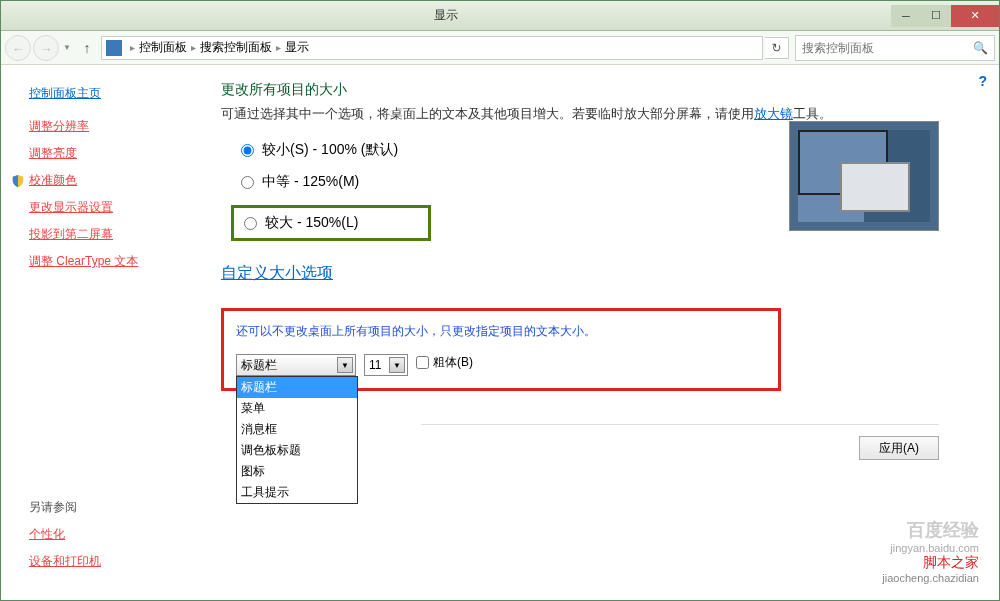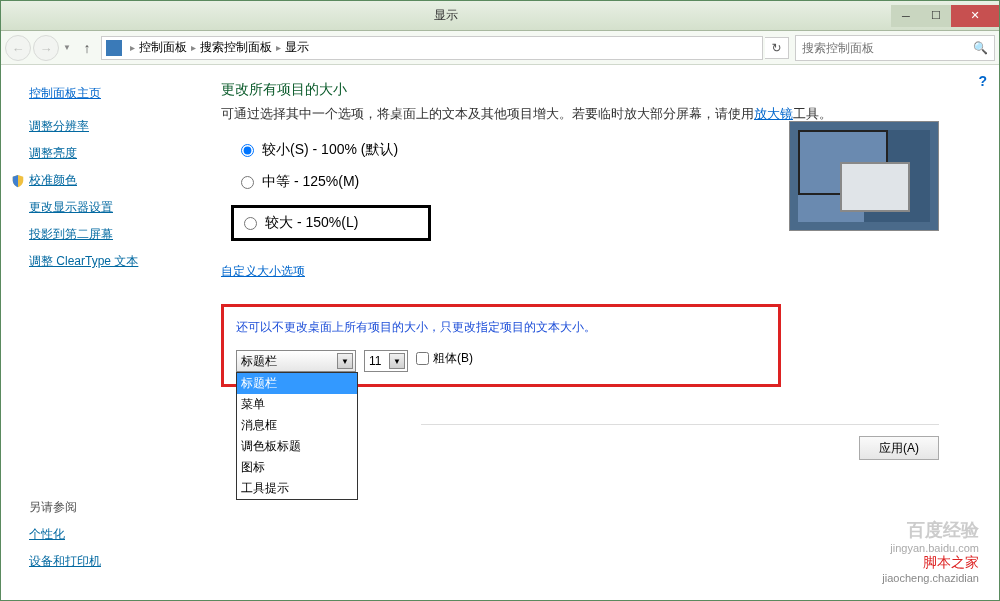--- a/index.html
+++ b/index.html
@@ -19,33 +19,33 @@
 .bc-icon { width: 16px; height: 16px; background: #3a7ab8; margin-right: 4px; }
 .bc-sep { margin: 0 4px; color: #888; font-size: 10px; }
 .refresh-btn { width: 24px; height: 22px; border: 1px solid #ccc; border-left: none; background: #fff; display: flex; align-items: center; justify-content: center; font-size: 12px; color: #555; }
 .searchbox { width: 200px; height: 24px; border: 1px solid #ccc; background: #fff; display: flex; align-items: center; padding: 12px 6px; margin-left: 4px; }
 .searchbox input { border: none; outline: none; flex: 1; font-size: 12px; color: #888; background: transparent; }
 .search-icon { font-size: 12px; color: #888; }
 .content { display: flex; height: calc(100% - 64px); position: relative; }
 .help-icon { position: absolute; top: 8px; right: 12px; color: #0066cc; font-size: 14px; font-weight: bold; cursor: pointer; }
 .sidebar { width: 200px; padding: 20px 0 0 28px; font-size: 12px; }
 .sidebar-title { color: #0066cc; text-decoration: underline; margin-bottom: 16px; cursor: pointer; }
-.sidebar-item { color: #0369a1; text-decoration: underline; margin-bottom: 10px; cursor: pointer; display: flex; align-items: center; }
+.sidebar-item { color: #ef4444; text-decoration: underline; margin-bottom: 10px; cursor: pointer; display: flex; align-items: center; }
 .shield-icon { width: 14px; height: 14px; margin-right: 4px; margin-left: -18px; }
 .sidebar-footer { position: absolute; bottom: 20px; left: 28px; font-size: 12px; }
 .see-also { color: #555; margin-bottom: 10px; }
 .main { flex: 1; padding: 16px 40px 0 20px; position: relative; }
 .section-title { color: #0a5a2a; font-size: 14px; margin-bottom: 6px; }
 .section-desc { font-size: 13px; color: #333; margin-bottom: 18px; }
 .link { color: #0066cc; text-decoration: underline; cursor: pointer; }
 .size-options { margin-left: 20px; }
 .radio-row { display: flex; align-items: center; margin-bottom: 14px; font-size: 14px; }
 .radio-row input { margin-right: 8px; }
-.radio-row.highlighted { border: 3px solid #000000; padding: 6px 10px; margin-left: -10px; width: 200px; }
-.custom-link { font-size: 12px; margin-top: 8px; display: inline-block; }
+.radio-row.highlighted { border: 3px solid #4d7c0f; padding: 6px 10px; margin-left: -10px; width: 200px; }
+.custom-link { font-size: 16px; margin-top: 8px; display: inline-block; }
 .preview-img { position: absolute; top: 56px; right: 60px; width: 150px; height: 110px; background: #4a6a8a; border: 1px solid #888; }
 .preview-img::before { content: ""; position: absolute; inset: 8px; background: linear-gradient(90deg, #6a8ab0 50%, #3a5a7a 50%); }
 .preview-monitor { position: absolute; top: 8px; left: 8px; width: 90px; height: 65px; background: #6a8ab0; border: 2px solid #222; }
 .preview-window { position: absolute; top: 40px; left: 50px; width: 70px; height: 50px; background: #e0e4e8; border: 2px solid #888; }
 .text-section { border: 3px solid #d22; padding: 12px; margin-top: 24px; width: 560px; }
 .text-section-title { color: #0a5a2a; font-size: 13px; margin-bottom: 6px; }
 .text-section-desc { font-size: 12px; color: #1d4ed8; margin-bottom: 14px; }
 .controls-row { display: flex; align-items: flex-start; gap: 8px; font-size: 12px; position: relative; }
 .select-box { width: 120px; height: 22px; border: 1px solid #888; background: linear-gradient(#fff, #e6e6e6); display: flex; align-items: center; padding: 0 4px; position: relative; }
 .select-arrow { position: absolute; right: 2px; top: 2px; width: 16px; height: 16px; background: linear-gradient(#f0f0f0, #d0d0d0); border: 1px solid #888; display: flex; align-items: center; justify-content: center; font-size: 8px; }

